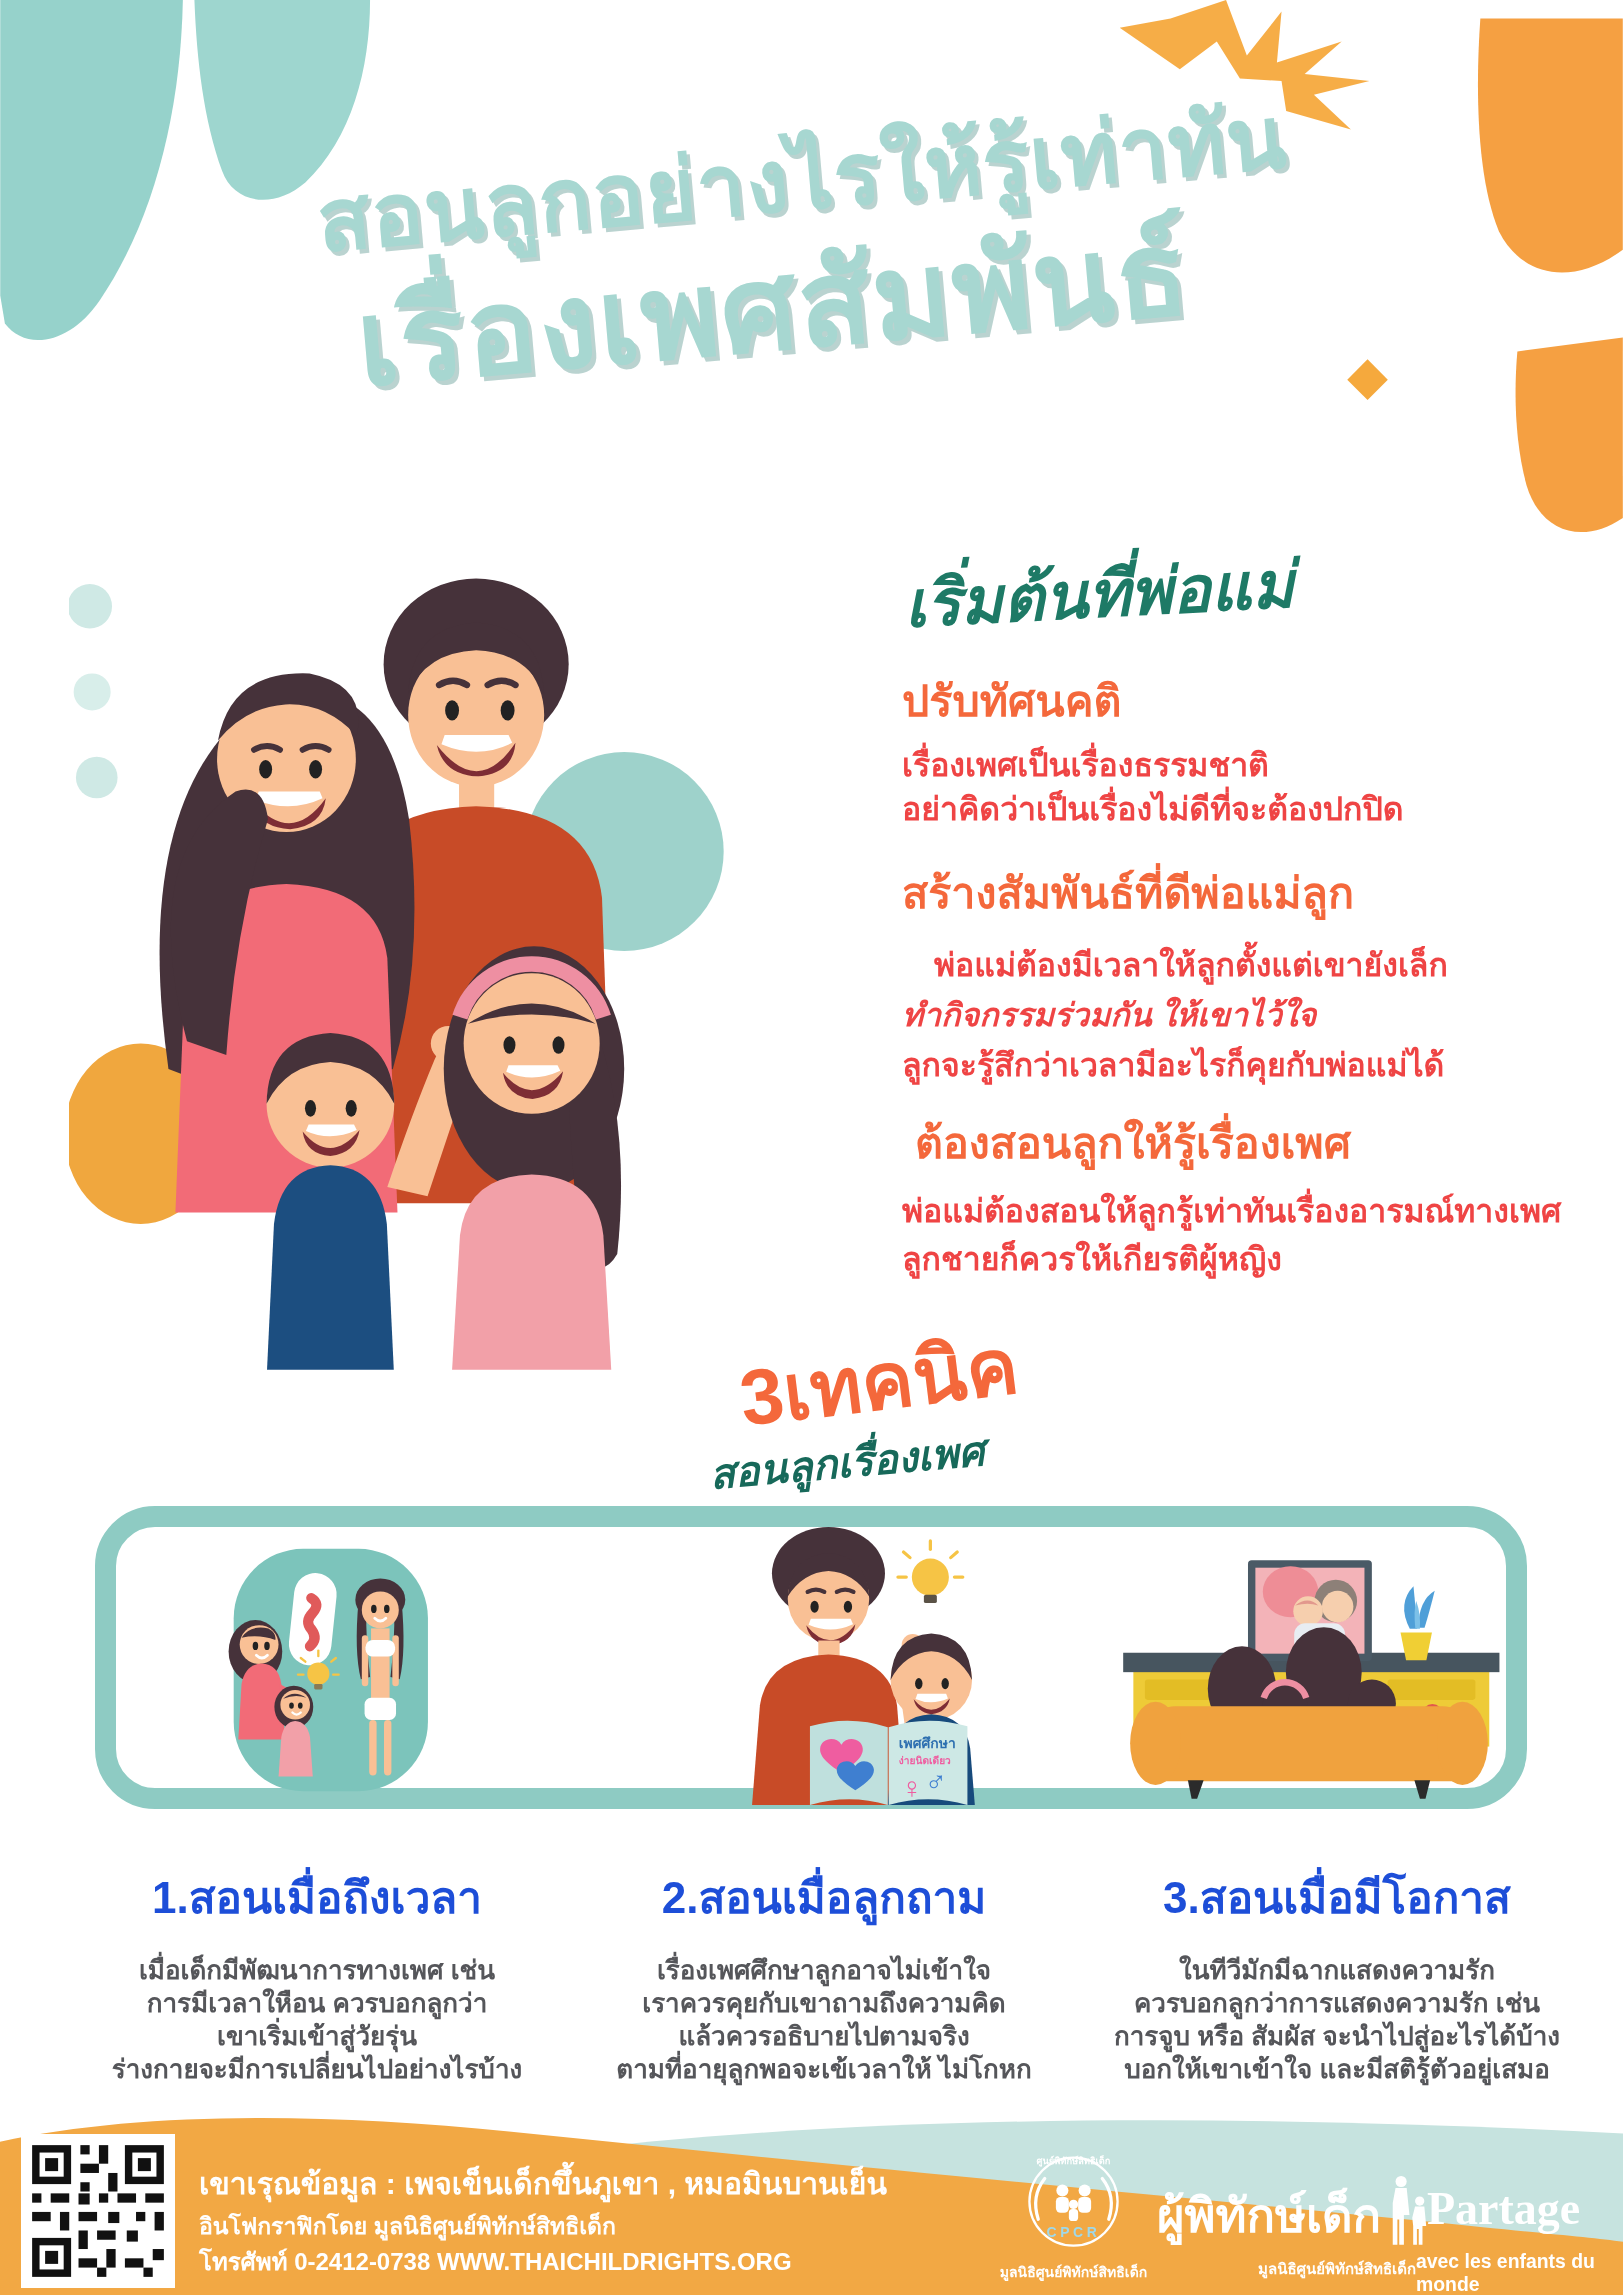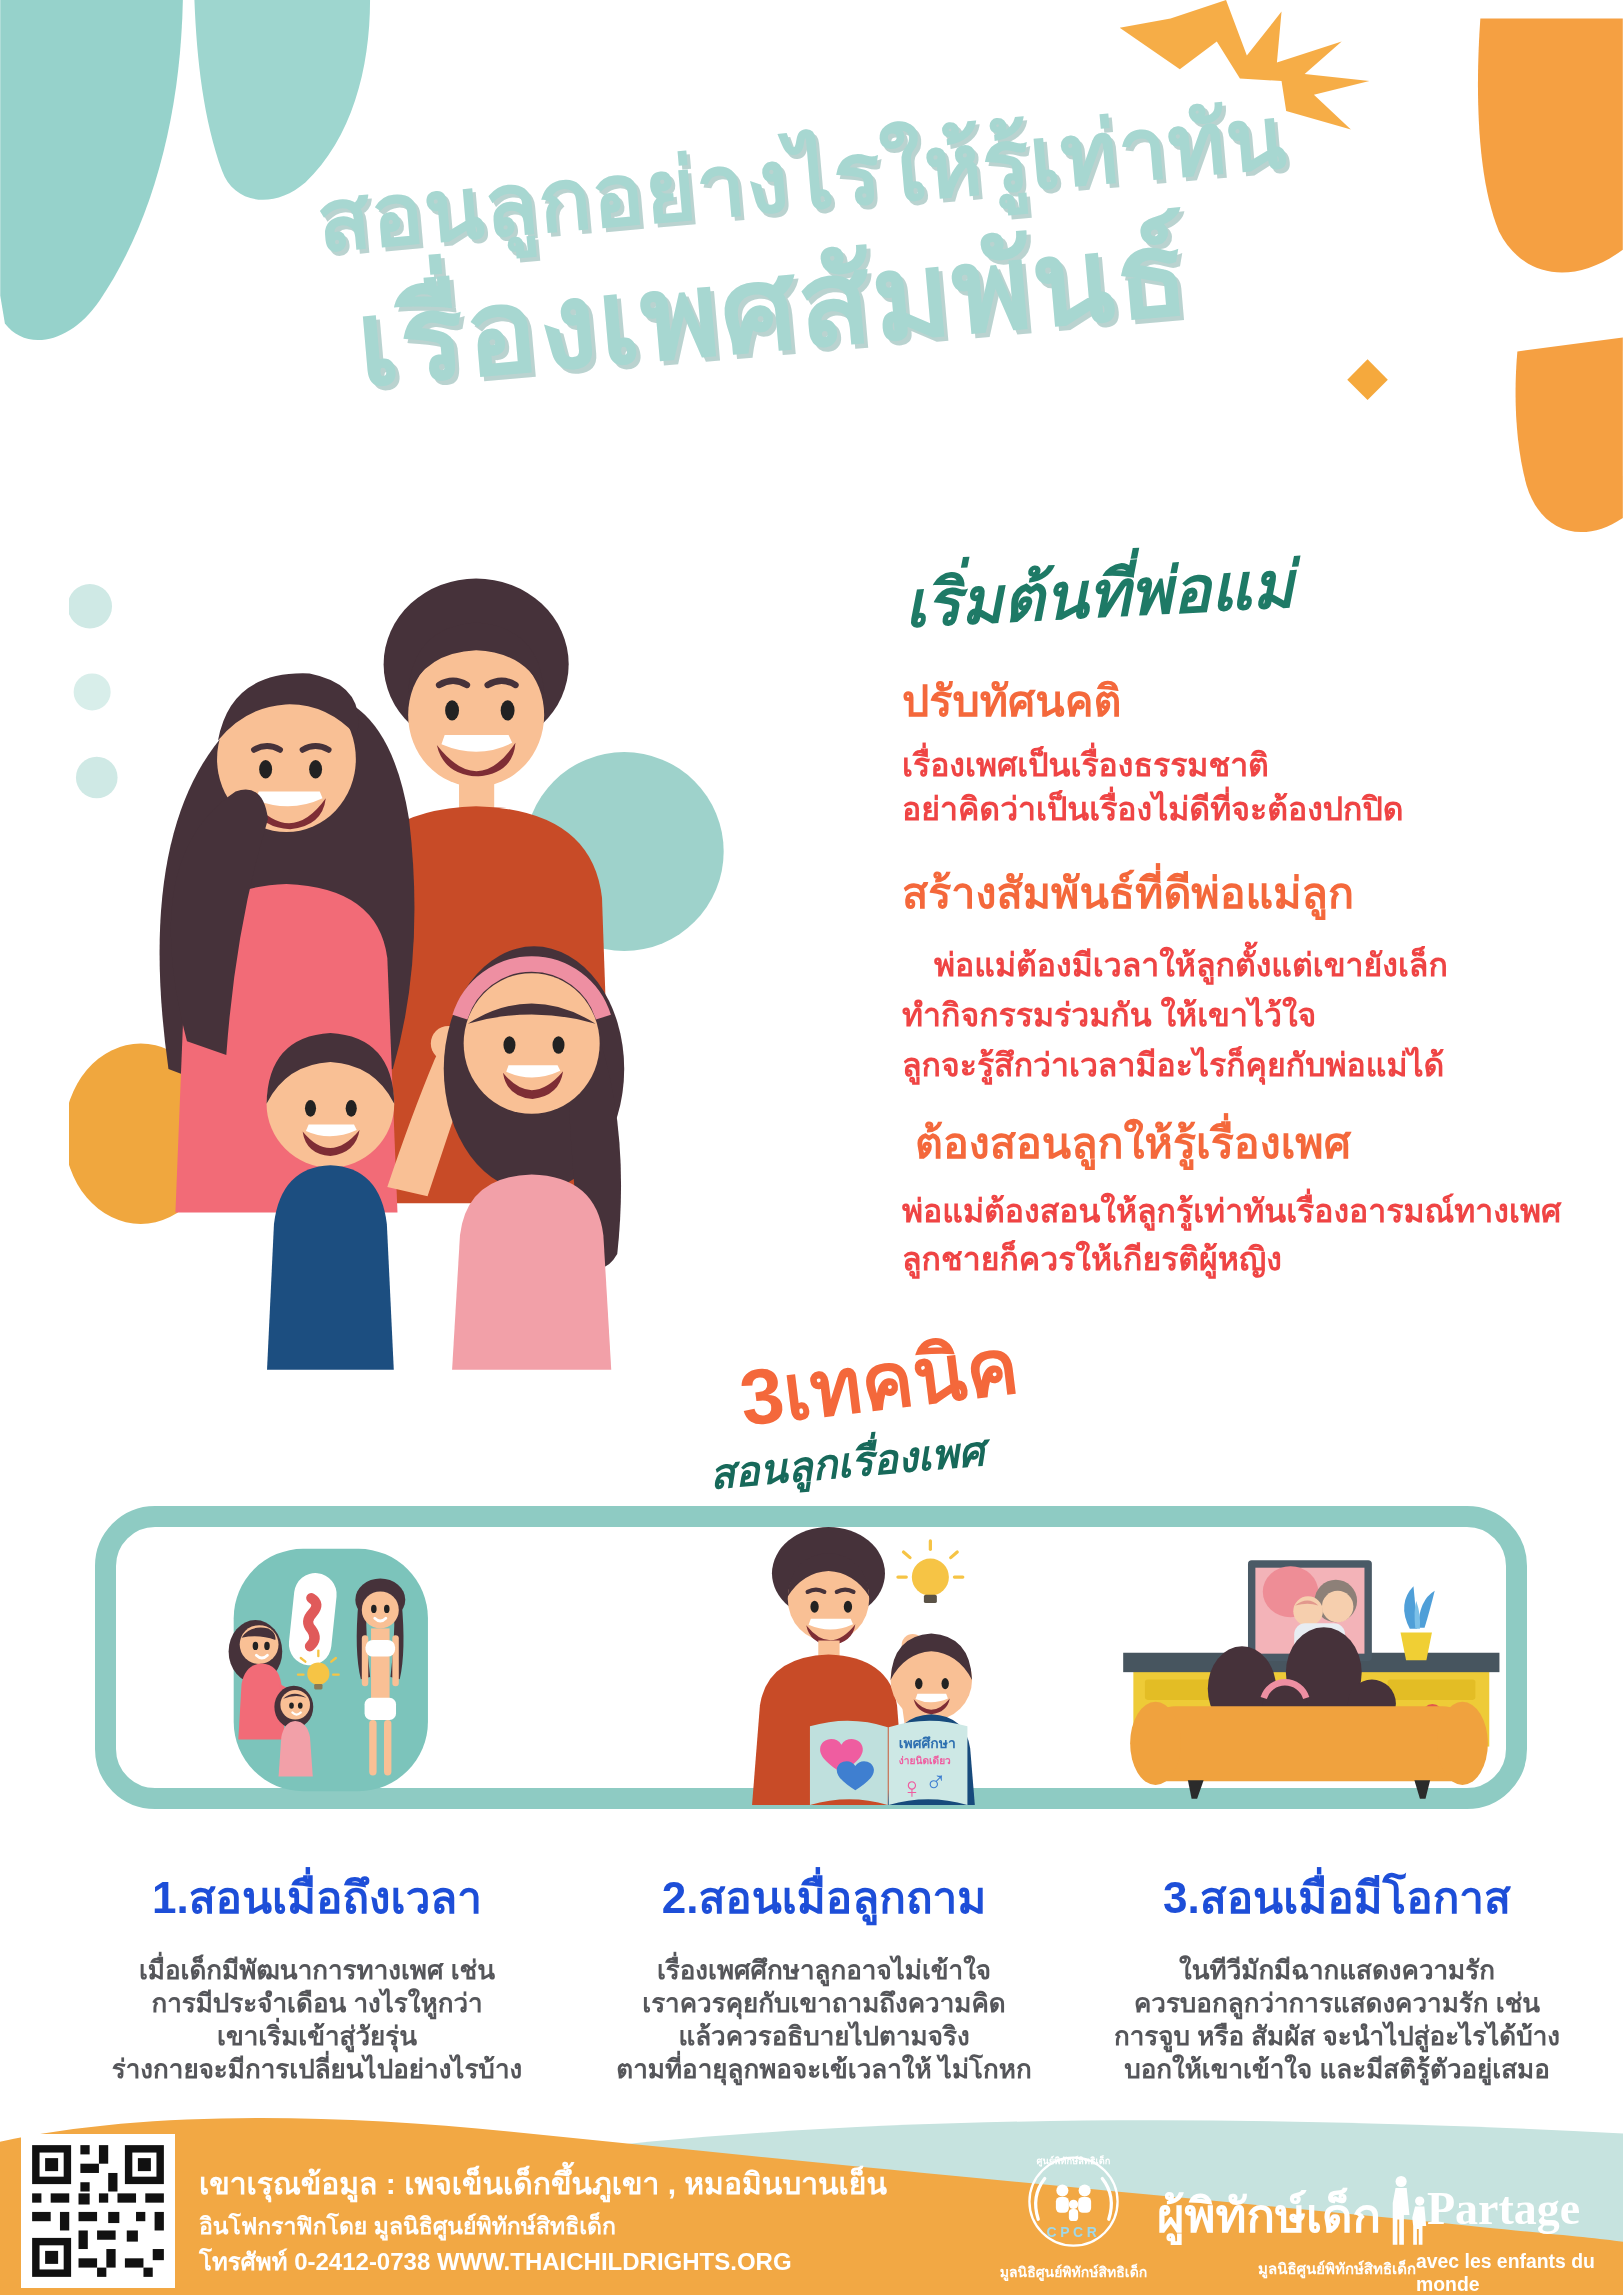--- a/index.html
+++ b/index.html
@@ -127,21 +127,21 @@
   </svg>
 
   <div class="abs rc intro-heading">เริ่มต้นที่พ่อแม่</div>
 
   <div class="abs rc sec-heading" style="top:672px;">ปรับทัศนคติ</div>
   <div class="abs rc body-line" style="top:744px;">เรื่องเพศเป็นเรื่องธรรมชาติ</div>
   <div class="abs rc body-line" style="top:788px;">อย่าคิดว่าเป็นเรื่องไม่ดีที่จะต้องปกปิด</div>
 
   <div class="abs rc sec-heading" style="top:864px;">สร้างสัมพันธ์ที่ดีพ่อแม่ลูก</div>
   <div class="abs rc body-line" style="top:944px;margin-left:32px;">พ่อแม่ต้องมีเวลาให้ลูกตั้งแต่เขายังเล็ก</div>
-  <div class="abs rc body-line" style="top:994px;">ทำกิจกรรมร่วมกัน ให้เขาไว้ใจ</div>
+  <div class="abs rc body-line" style="top:994px;font-style:italic;">ทำกิจกรรมร่วมกัน ให้เขาไว้ใจ</div>
   <div class="abs rc body-line" style="top:1044px;">ลูกจะรู้สึกว่าเวลามีอะไรก็คุยกับพ่อแม่ได้</div>
 
   <div class="abs rc sec-heading" style="top:1114px;margin-left:13px;">ต้องสอนลูกให้รู้เรื่องเพศ</div>
   <div class="abs rc body-line" style="top:1190px;">พ่อแม่ต้องสอนให้ลูกรู้เท่าทันเรื่องอารมณ์ทางเพศ</div>
   <div class="abs rc body-line" style="top:1238px;">ลูกชายก็ควรให้เกียรติผู้หญิง</div>
 
   <div class="abs tech-heading">3เทคนิค</div>
   <div class="abs tech-sub">สอนลูกเรื่องเพศ</div>
 
   <div class="abs tips-box"></div>
@@ -291,21 +291,21 @@
       <ellipse cx="782" cy="448" rx="55" ry="90" fill="#f0a23e"></ellipse>
       <path d="M 188 528 L 222 528 L 208 568 L 196 568 Z" fill="#2b2b2b"></path>
       <path d="M 678 528 L 712 528 L 702 568 L 690 568 Z" fill="#2b2b2b"></path>
     </g>
   </svg>
 
   <div class="abs step" style="left:65px;width:504px;">
     <div class="step-heading">1.สอนเมื่อถึงเวลา</div>
     <div class="step-body">
       <div class="step-line">เมื่อเด็กมีพัฒนาการทางเพศ เช่น</div>
-      <div class="step-line">การมีประจำเดือน างไรใหูกว่า</div>
+      <div class="step-line">การมีเวลาใหือน ควรบอกลูกว่า</div>
       <div class="step-line">เขาเริ่มเข้าสู่วัยรุ่น</div>
       <div class="step-line">ร่างกายจะมีการเปลี่ยนไปอย่างไรบ้าง</div>
     </div>
   </div>
   <div class="abs step" style="left:574px;width:500px;">
     <div class="step-heading">2.สอนเมื่อลูกถาม</div>
     <div class="step-body">
       <div class="step-line">เรื่องเพศศึกษาลูกอาจไม่เข้าใจ</div>
       <div class="step-line">เราควรคุยกับเขาถามถึงความคิด</div>
       <div class="step-line">แล้วควรอธิบายไปตามจริง</div>

